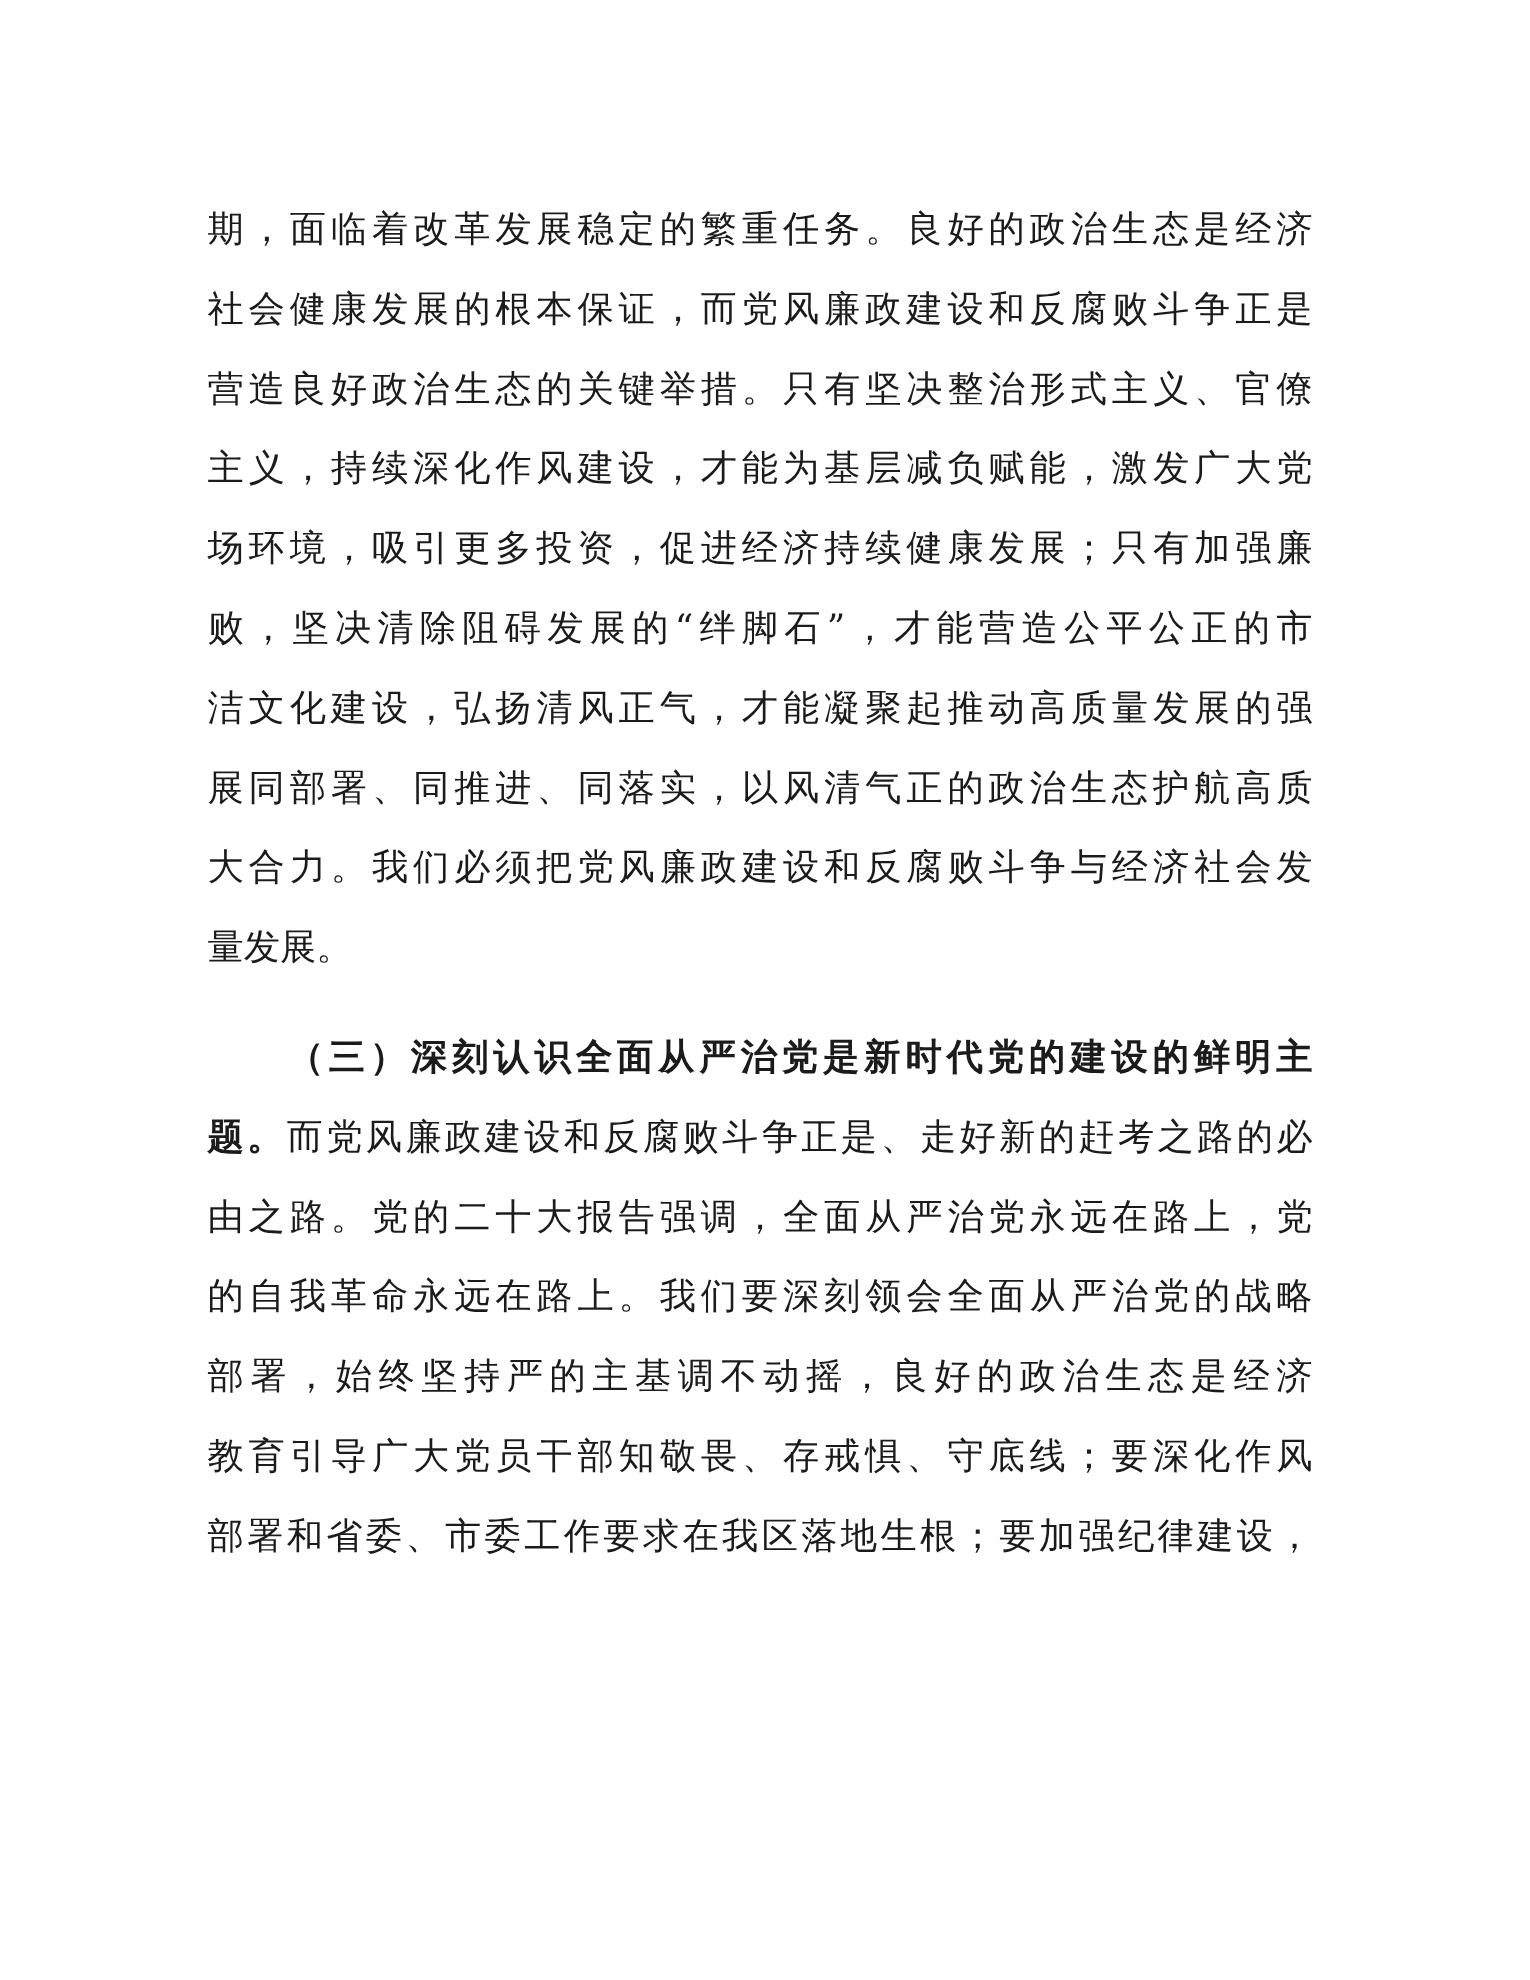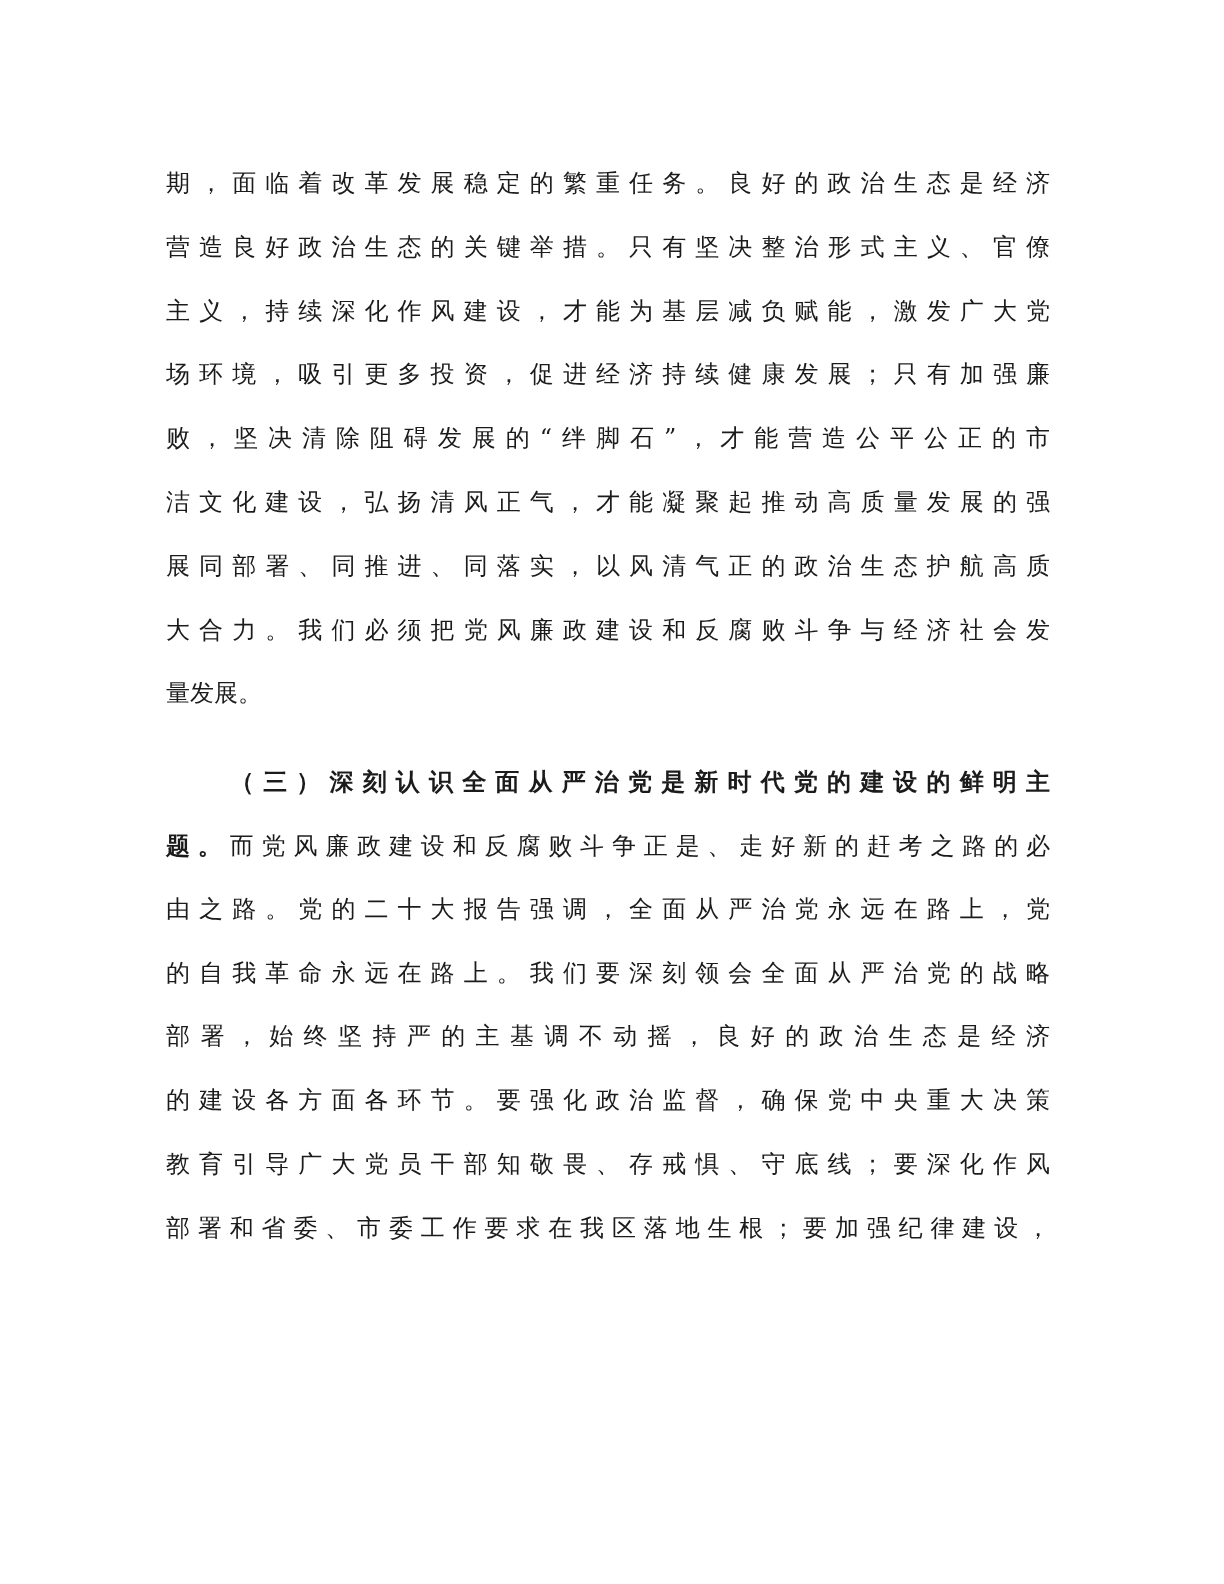--- a/index.html
+++ b/index.html
@@ -22,21 +22,21 @@
   .text-block {
     position: absolute;
     left: 166px;
     top: 152px;
     width: 884px;
     color: #1b1b1b;
   }
   .line {
     height: 63.8px;
     line-height: 63.8px;
-    font-size: 24px;
+    font-size: 29px;
     font-weight: 400;
     text-align: justify;
     text-justify: inter-character;
     word-break: normal;
     white-space: normal;
   }
   .line.just {
     text-align-last: justify;
   }
   .line.indent {
@@ -48,30 +48,30 @@
   .seg.bold {
     font-weight: 700;
   }
 </style>
 </head>
 <body>
 
 <div class="page">
   <div class="text-block">
       <div class="line just"><span class="seg">期，面临着改革发展稳定的繁重任务。良好的政治生态是经济</span></div>
+      <div class="line just"><span class="seg">社会健康发展的根本保证，而党风廉政建设和反腐败斗争正是</span></div>
       <div class="line just"><span class="seg">营造良好政治生态的关键举措。只有坚决整治形式主义、官僚</span></div>
       <div class="line just"><span class="seg">主义，持续深化作风建设，才能为基层减负赋能，激发广大党</span></div>
       <div class="line just"><span class="seg">场环境，吸引更多投资，促进经济持续健康发展；只有加强廉</span></div>
       <div class="line just"><span class="seg">败，坚决清除阻碍发展的“绊脚石”，才能营造公平公正的市</span></div>
       <div class="line just"><span class="seg">洁文化建设，弘扬清风正气，才能凝聚起推动高质量发展的强</span></div>
       <div class="line just"><span class="seg">展同部署、同推进、同落实，以风清气正的政治生态护航高质</span></div>
       <div class="line just"><span class="seg">大合力。我们必须把党风廉政建设和反腐败斗争与经济社会发</span></div>
       <div class="line"><span class="seg">量发展。</span></div>
       <div class="line just indent gap"><span class="seg bold">（三）深刻认识全面从严治党是新时代党的建设的鲜明主</span></div>
       <div class="line just"><span class="seg bold">题。</span><span class="seg">而党风廉政建设和反腐败斗争正是、走好新的赶考之路的必</span></div>
       <div class="line just"><span class="seg">由之路。党的二十大报告强调，全面从严治党永远在路上，党</span></div>
       <div class="line just"><span class="seg">的自我革命永远在路上。我们要深刻领会全面从严治党的战略</span></div>
       <div class="line just"><span class="seg">部署，始终坚持严的主基调不动摇，良好的政治生态是经济</span></div>
-      <div class="line just"><span class="seg">的建设各方面各环节。要强化政治监督，确保党中央重大决策</span></div>
       <div class="line just"><span class="seg">教育引导广大党员干部知敬畏、存戒惧、守底线；要深化作风</span></div>
       <div class="line just"><span class="seg">部署和省委、市委工作要求在我区落地生根；要加强纪律建设，</span></div>
     </div>
 </div>
 
 </body></html>

